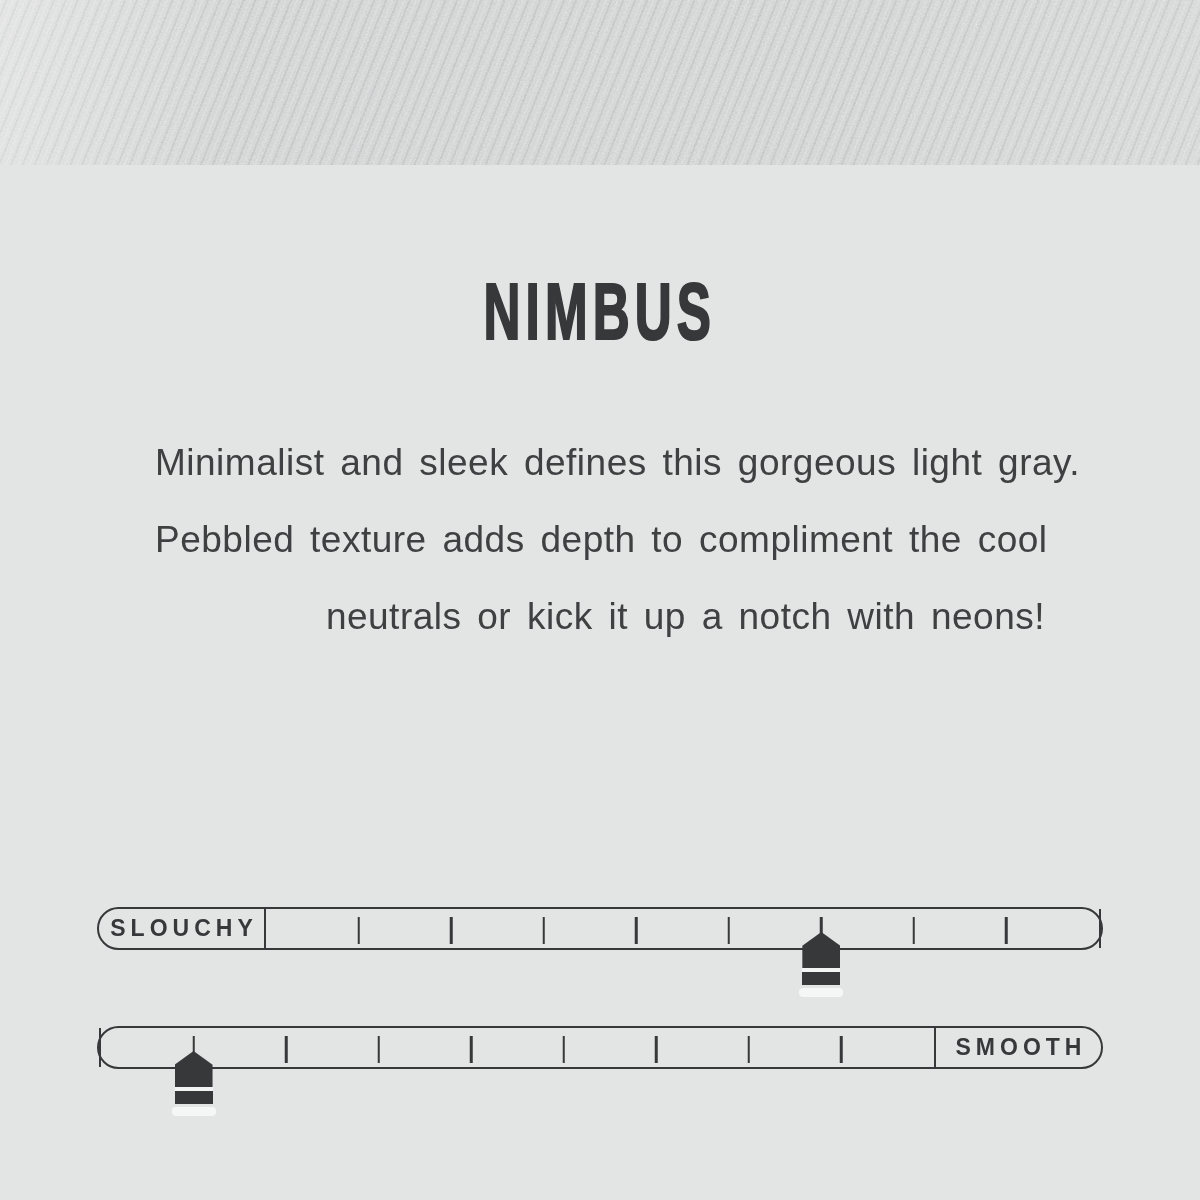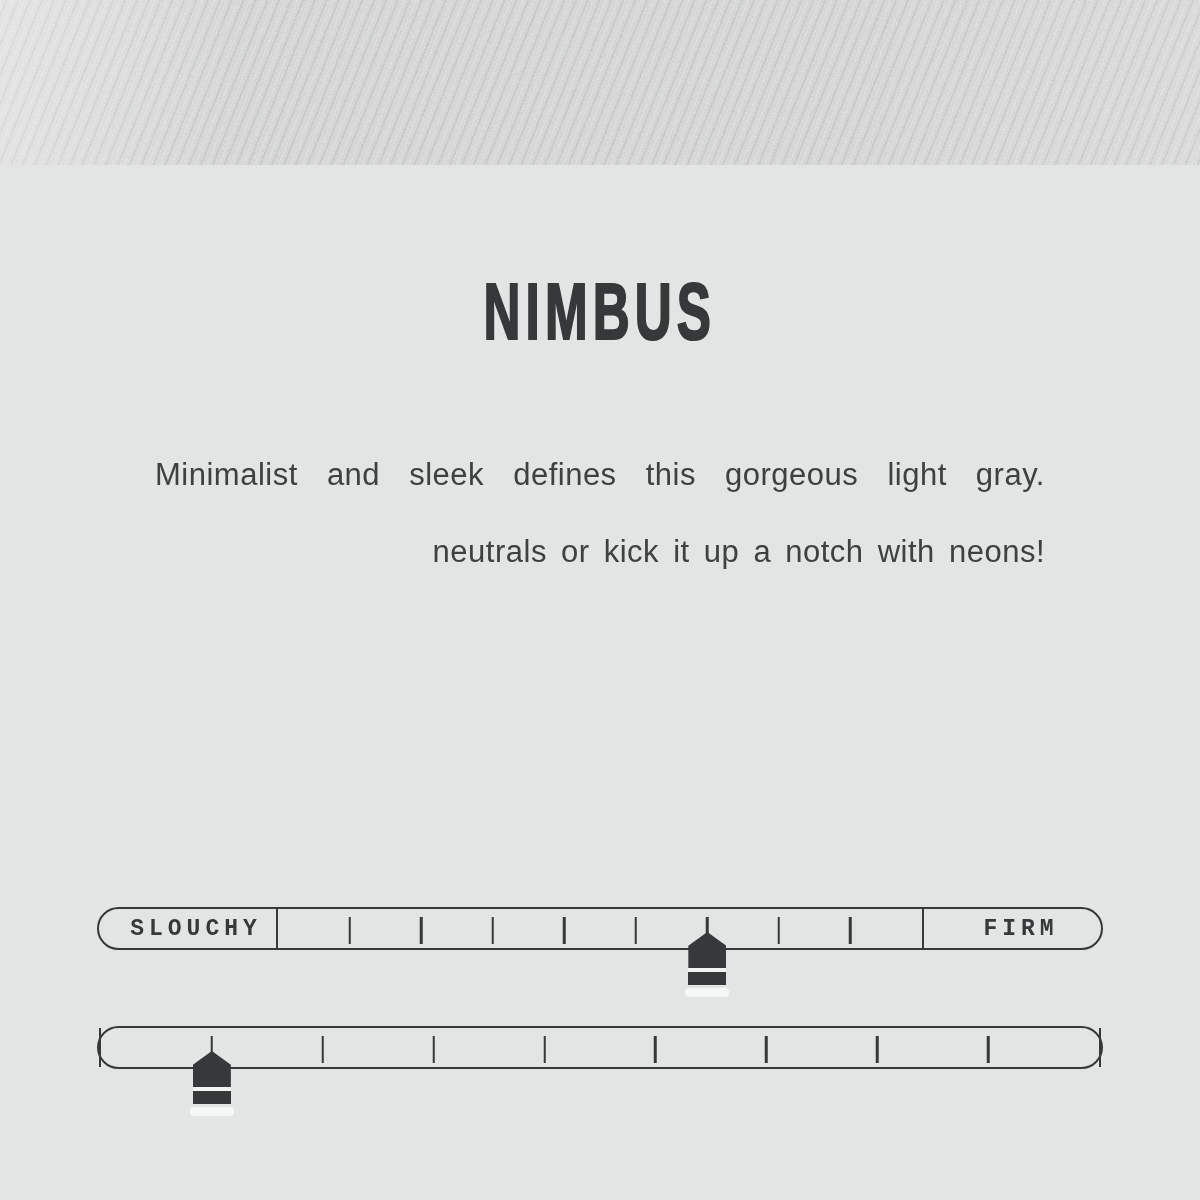--- a/index.html
+++ b/index.html
@@ -46,38 +46,38 @@
     display:inline-block;
     font-weight:700;font-size:80px;letter-spacing:8px;
     color:var(--ink);
     -webkit-text-stroke:2.2px var(--ink);
     transform:scaleX(0.64);transform-origin:50% 50%;
     white-space:nowrap;
   }
 
   
   .description{
-    position:absolute;left:155px;top:436px;width:890px;
-    font-size:31px;line-height:77px;font-weight:400;
+    position:absolute;left:155px;top:424px;width:890px;
+    font-size:37px;line-height:77px;font-weight:400;
     color:var(--text);letter-spacing:0.5px;word-spacing:5px;
   }
   .description .jline{text-align:justify;text-align-last:justify;white-space:nowrap;}
   .description .cline{text-align:right;}
 
   
   .scale{
     position:absolute;left:97px;width:1006px;height:43px;
     box-sizing:border-box;
     border:2.5px solid var(--ink);border-radius:24px;
     display:flex;align-items:stretch;
   }
   .scale-end{
     flex:0 0 160px;display:flex;align-items:center;justify-content:center;
-    font-weight:700;font-size:23px;letter-spacing:5px;padding-left:17px;
-    color:var(--ink);white-space:nowrap;font-family:Liberation Mono, monospace;
+    font-weight:700;font-size:23px;letter-spacing:5px;padding-left:5px;
+    color:var(--ink);white-space:nowrap;
   }
   .scale-track{
     flex:1 1 auto;position:relative;
     border-left:2.5px solid var(--ink);
     border-right:2.5px solid var(--ink);
   }
   .tick{
     position:absolute;top:8px;width:2.5px;height:27px;
     background:var(--ink);transform:translateX(-50%);
   }
@@ -120,54 +120,55 @@
     <div class="banner-streaks"></div>
     <div class="banner-sheen"></div>
   </div>
 
   <div class="title-wrap">
     <span class="title">NIMBUS</span>
   </div>
 
   <div class="description">
     <div class="jline">Minimalist and sleek defines this gorgeous light gray.</div>
+    <div class="jline">Pebbled texture adds depth to compliment the cool</div>
     <div class="cline">neutrals or kick it up a notch with neons!</div>
   </div>
 
   <div class="scale" style="top:907px">
     <div class="scale-end">SLOUCHY</div>
     <div class="scale-track">
         <span class="tick" style="left: 88.8889%;"></span>
         <span class="tick" style="left: 77.7778%;"></span>
         <span class="tick" style="left: 66.6667%;"></span>
         <span class="tick" style="left: 55.5556%;"></span>
         <span class="tick" style="left: 44.4444%;"></span>
         <span class="tick" style="left: 33.3333%;"></span>
         <span class="tick" style="left: 22.2222%;"></span>
         <span class="tick" style="left: 11.1111%;"></span>
       <div class="marker" style="left: 66.6667%;">
         <div class="marker-tip"></div>
         <div class="marker-base"></div>
         <div class="marker-glow"></div>
       </div>
     </div>
-    <div class="scale-end">FIRM</div>
   </div>
 
   <div class="scale" style="top:1026px">
     <div class="scale-track">
         <span class="tick" style="left: 88.8889%;"></span>
         <span class="tick" style="left: 77.7778%;"></span>
         <span class="tick" style="left: 66.6667%;"></span>
         <span class="tick" style="left: 55.5556%;"></span>
         <span class="tick" style="left: 44.4444%;"></span>
         <span class="tick" style="left: 33.3333%;"></span>
         <span class="tick" style="left: 22.2222%;"></span>
         <span class="tick" style="left: 11.1111%;"></span>
       <div class="marker" style="left: 11.1111%;">
         <div class="marker-tip"></div>
         <div class="marker-base"></div>
         <div class="marker-glow"></div>
       </div>
     </div>
+    <div class="scale-end">SMOOTH</div>
   </div>
 
 </div>
 
 </body></html>

